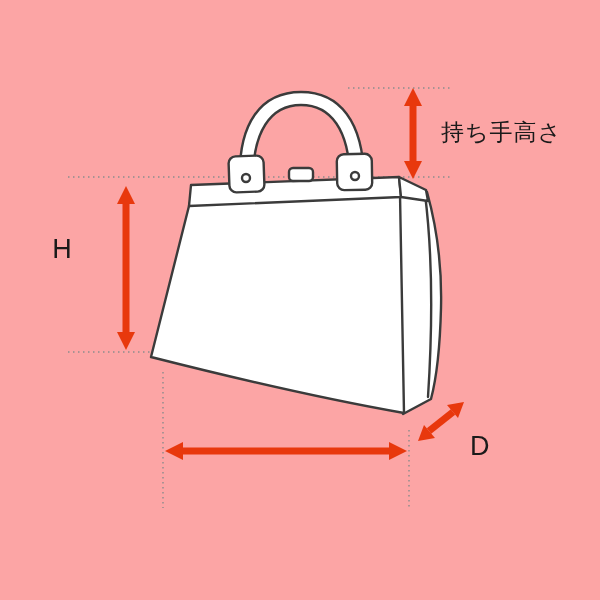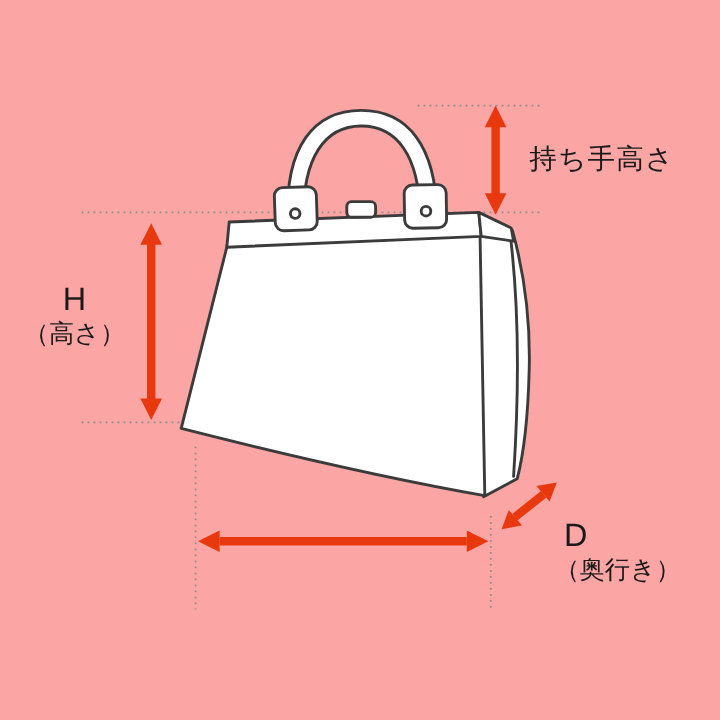--- a/index.html
+++ b/index.html
@@ -98,22 +98,20 @@
         <polygon points="418,441 435,438 424,425"></polygon>
         <polygon points="464,402 458,418 447,405"></polygon>
       </g>
     </g>
   </svg>
 
   <div class="label label-handle-height">持ち手高さ</div>
 
   <div class="label label-height">
     <span class="letter">H</span>
-    <span class="caption">（高さ）</span>
   </div>
 
 
   <div class="label label-depth">
     <span class="letter">D</span>
-    <span class="caption">（奥行き）</span>
   </div>
 
 </div>
 
 </body></html>

